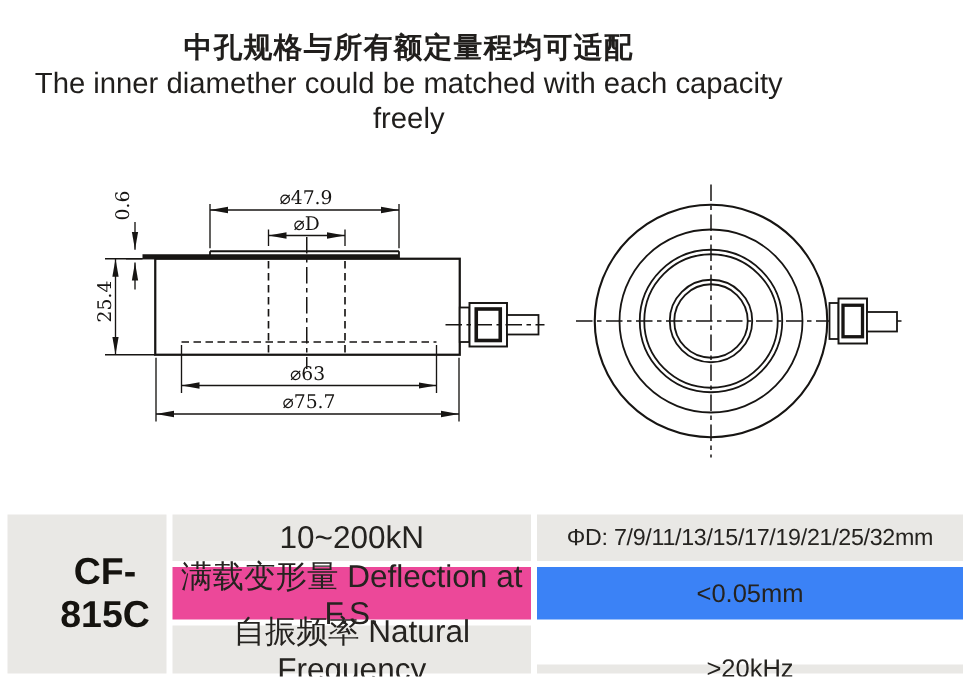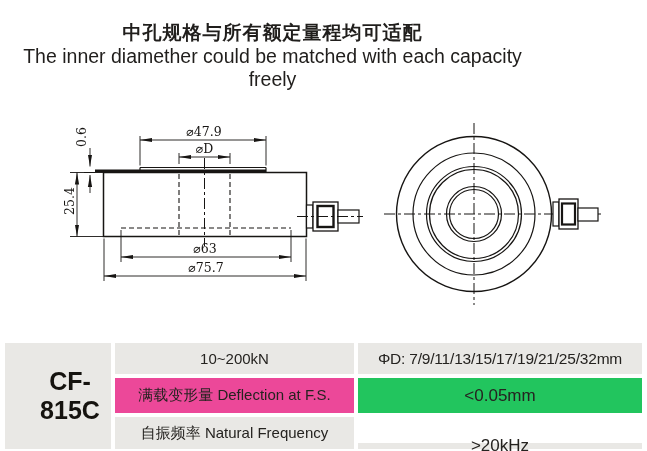--- a/index.html
+++ b/index.html
@@ -15,21 +15,21 @@
   
   .drawing{position:absolute;top:95px;left:0;}
   .dim-text{font-family:"DejaVu Serif","DejaVu Sans",serif;font-size:12.5px;fill:#171513;}
 
   
   .spec-table{position:absolute;left:5px;top:343px;width:637px;height:106px;
       display:grid;grid-template-columns:106px 239px 284px;grid-template-rows:31px 35px 32px;
       column-gap:4px;row-gap:4px;}
   .cell{display:flex;align-items:center;justify-content:center;text-align:center;}
   .cell-model{grid-row:1/4;grid-column:1;font-size:25px;font-weight:700;letter-spacing:0px;color:#15130f;}
-  .cell-label{font-size:15px;color:#252320;}
+  .cell-label{font-size:21px;color:#252320;}
   .cell-value{font-size:17px;color:#252320;}
   .cell-value-range{font-size:15.5px;letter-spacing:-0.2px;}
 </style>
 </head>
 <body>
 
 <div class="page">
 
   <div class="title-block">
     <div class="title-zh">中孔规格与所有额定量程均可适配</div>
@@ -142,21 +142,21 @@
     <div class="cell cell-label" style="background:#e9e8e5;grid-row:1;grid-column:2;">
       <span>10~200kN</span>
     </div>
     <div class="cell cell-value cell-value-range" style="background:#e9e8e5;grid-row:1;grid-column:3;">
       <span>ΦD: 7/9/11/13/15/17/19/21/25/32mm</span>
     </div>
 
     <div class="cell cell-label" style="background:#ec4899;grid-row:2;grid-column:2;">
       <span>满载变形量 Deflection at F.S.</span>
     </div>
-    <div class="cell cell-value" style="background:#22c55e;grid-row:2;grid-column:3;">
+    <div class="cell cell-value" style="background:#3b82f6;grid-row:2;grid-column:3;">
       <span>&lt;0.05mm</span>
     </div>
 
     <div class="cell cell-label" style="background:#e9e8e5;grid-row:3;grid-column:2;">
       <span>自振频率 Natural Frequency</span>
     </div>
     <div class="cell cell-value" style="background:#e9e8e5;grid-row:3;grid-column:3;margin-top:26px;">
       <span>&gt;20kHz</span>
     </div>
   </div>

